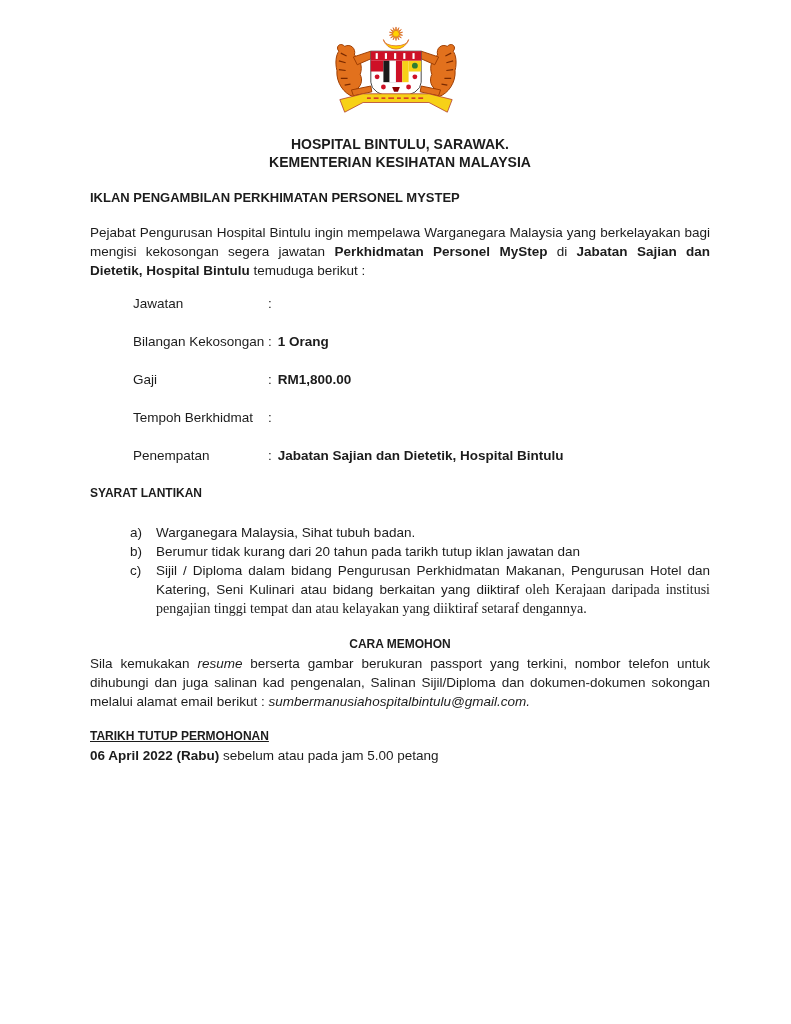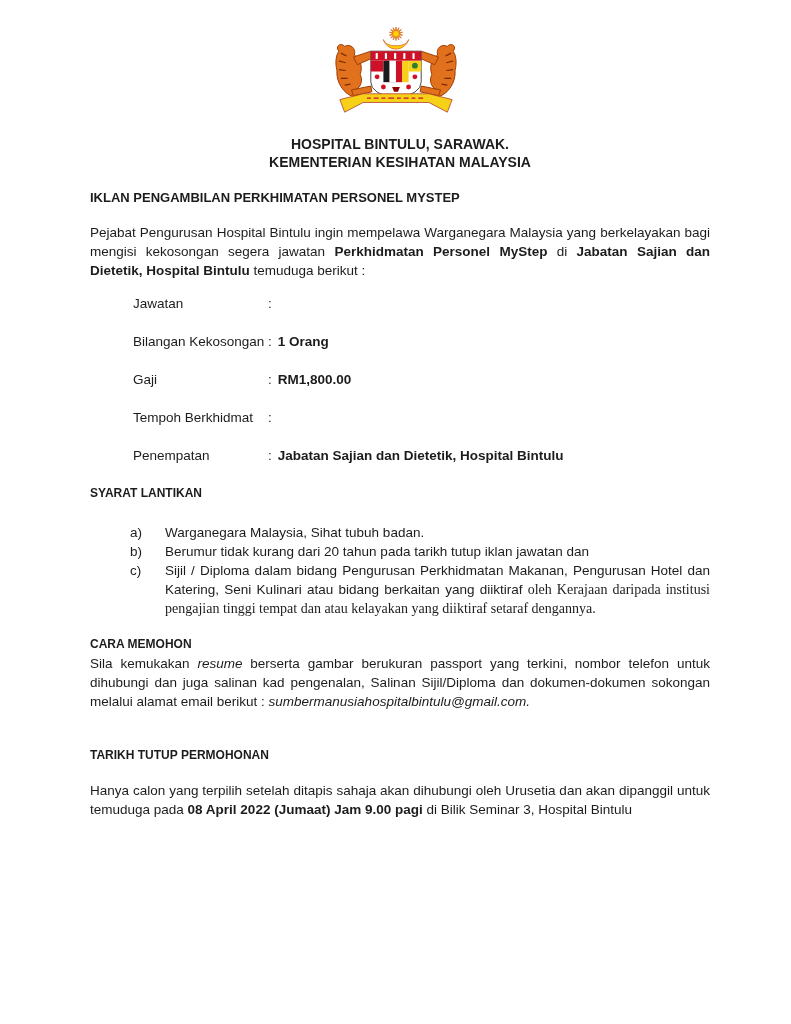--- a/index.html
+++ b/index.html
@@ -20,26 +20,26 @@
   .justify { text-align: justify; }
   .intro { margin-top: 20px; }
   .details { margin: 14px 0 0 43px; }
   .drow { display: flex; align-items: baseline; margin-bottom: 19px; }
   .dlabel { flex: none; min-width: 135px; }
   .dcolon { flex: none; margin-right: 6px; }
   .dvalue { font-weight: bold; }
   .sec-heading { font-weight: bold; font-size: 12px; line-height: 19px; }
   .mt6  { margin-top: 6px; }
   .mt16 { margin-top: 16px; }
-  .mt17 { margin-top: 17px; }
-  .mt25 { margin-top: 35px; }
+  .mt17 { margin-top: 17px; text-align: center; }
+  .mt25 { margin-top: 16px; text-decoration: underline; }
   .list { margin: 20px 0 0 40px; }
   .li { display: flex; }
   .li-marker { flex: none; width: 26px; }
-  .li-text { flex: 1 1 auto; margin-left: 9px; }
+  .li-text { flex: 1 1 auto; }
   .serif { font-family: "Liberation Serif", "DejaVu Serif", serif; font-size: 14px; }
   .bold { font-weight: bold; margin-top: 28px; }
   .bolditalic { font-weight: normal; font-style: italic; }
 </style>
 </head>
 <body>
 
 <div class="page">
 
   <div class="crest">
@@ -143,18 +143,18 @@
       <div class="li">
         <span class="li-marker">c)</span>
         <div class="li-text justify"><span>Sijil / Diploma dalam bidang Pengurusan Perkhidmatan Makanan, Pengurusan Hotel dan Katering, Seni Kulinari atau bidang berkaitan yang diiktiraf </span><span class="serif">oleh Kerajaan daripada institusi pengajian tinggi tempat dan atau kelayakan yang diiktiraf setaraf dengannya.</span></div>
       </div>
     </div>
 
     <div class="sec-heading mt17">CARA MEMOHON</div>
     <p class="body-text justify" style="margin:0;"><span>Sila kemukakan </span><span class="bolditalic">resume</span><span> berserta gambar berukuran passport yang terkini, nombor telefon untuk dihubungi dan juga salinan kad pengenalan, Salinan Sijil/Diploma dan dokumen-dokumen sokongan melalui alamat email berikut : </span><span class="bolditalic">sumbermanusiahospitalbintulu@gmail.com.</span></p>
 
     <div class="sec-heading mt25">TARIKH TUTUP PERMOHONAN</div>
+    <div class="body-text"><span class="bold">06 April 2022 (Rabu)</span><span> sebelum atau pada jam 5.00 petang</span></div>
 
 
-    <p class="body-text justify mt16" style="margin-bottom:0;"><span>Hanya calon yang terpilih setelah ditapis sahaja akan dihubungi oleh Urusetia dan akan dipanggil untuk temuduga pada </span><span class="bold">08 April 2022 (Jumaat) Jam 9.00 pagi</span><span> di Bilik Seminar 3, Hospital Bintulu</span></p>
 
   </div>
 </div>
 
 </body></html>

